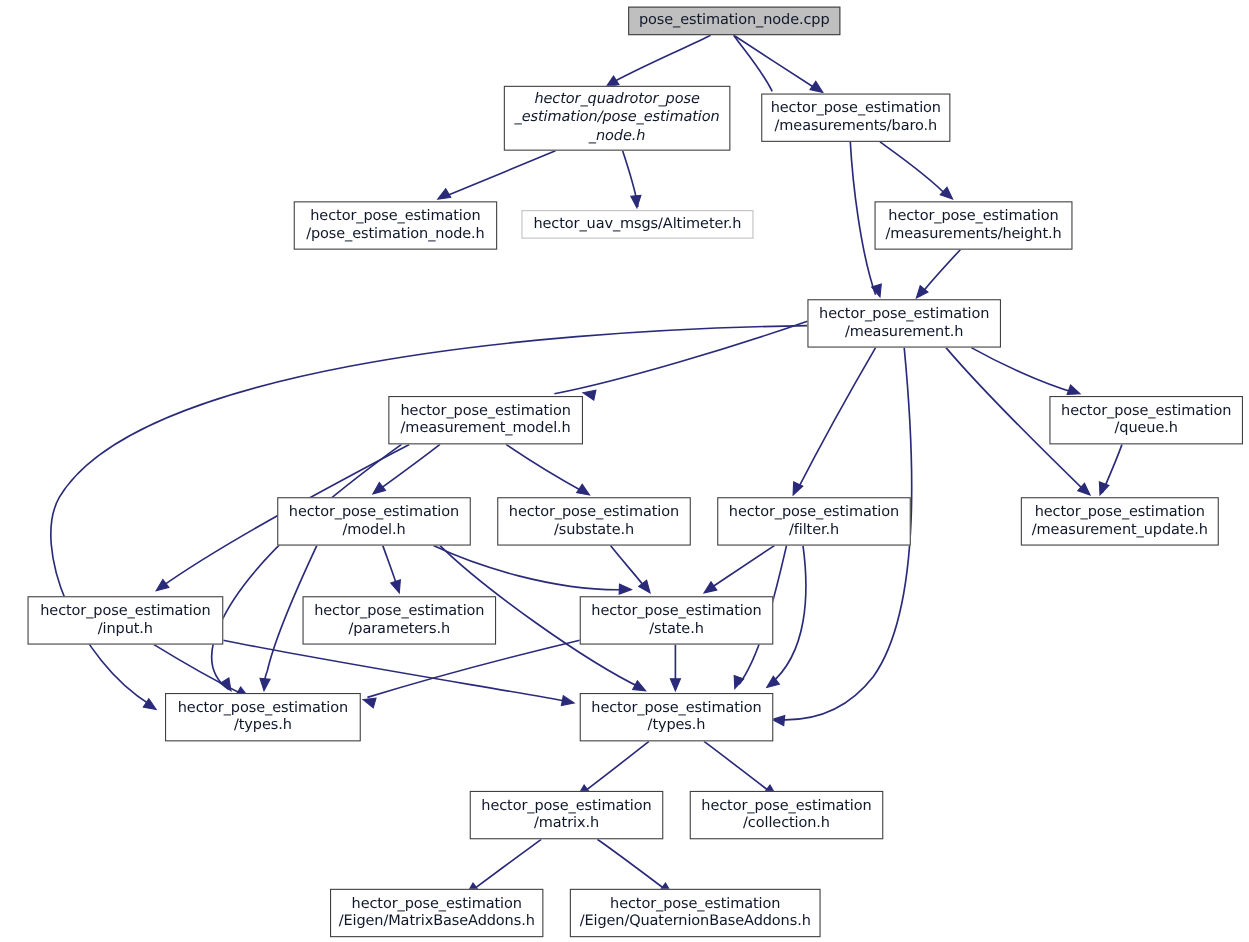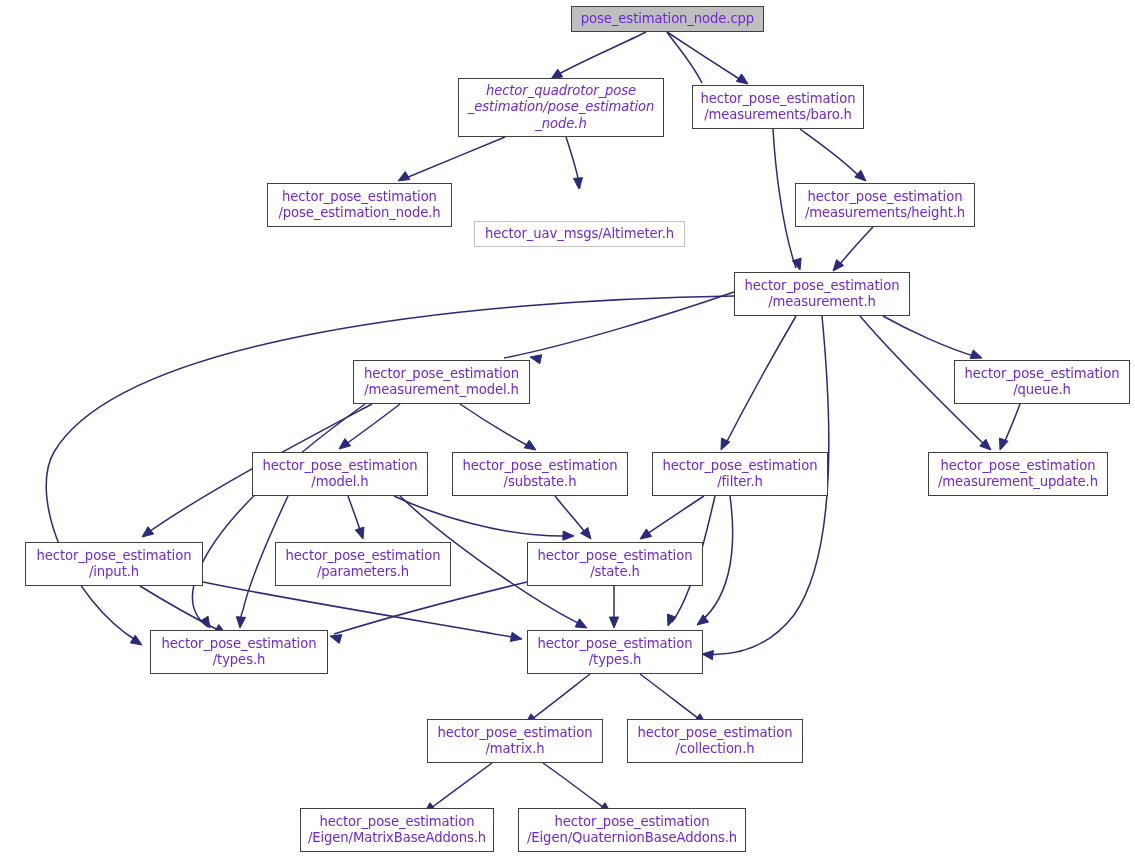--- a/index.html
+++ b/index.html
@@ -34,21 +34,21 @@
   }
   .gnode {
     position: absolute;
     box-sizing: border-box;
     display: flex;
     align-items: center;
     justify-content: center;
     text-align: center;
     background: #ffffff;
     border: 1px solid #404040;
-    color: #6d28d9;
+    color: #0f172a;
     font-size: 13.2px;
     line-height: 1.22;
     white-space: pre-line;
     letter-spacing: -0.1px;
   }
   .gnode.root {
     background: #bfbfbf;
     border: 1px solid #404040;
   }
   .gnode.external {
@@ -132,21 +132,21 @@
     </svg>
   <div id="node-layer">
       <div class="gnode root" style="left: 571px; top: 6px; width: 193px; height: 26px;">pose_estimation_node.cpp</div>
       <div class="gnode" style="left: 458px; top: 78px; width: 206px; height: 59px; font-style: italic;">hector_quadrotor_pose
 _estimation/pose_estimation
 _node.h</div>
       <div class="gnode" style="left: 692px; top: 85px; width: 172px; height: 44px;">hector_pose_estimation
 /measurements/baro.h</div>
       <div class="gnode" style="left: 267px; top: 183px; width: 185px; height: 44px;">hector_pose_estimation
 /pose_estimation_node.h</div>
-      <div class="gnode external" style="left: 474px; top: 191px; width: 211px; height: 26px; margin-top: 30px;">hector_uav_msgs/Altimeter.h</div>
+      <div class="gnode external" style="left: 474px; top: 191px; width: 211px; height: 26px;">hector_uav_msgs/Altimeter.h</div>
       <div class="gnode" style="left: 795px; top: 183px; width: 180px; height: 44px;">hector_pose_estimation
 /measurements/height.h</div>
       <div class="gnode" style="left: 734px; top: 272px; width: 176px; height: 44px;">hector_pose_estimation
 /measurement.h</div>
       <div class="gnode" style="left: 353px; top: 360px; width: 177px; height: 44px;">hector_pose_estimation
 /measurement_model.h</div>
       <div class="gnode" style="left: 954px; top: 360px; width: 176px; height: 44px;">hector_pose_estimation
 /queue.h</div>
       <div class="gnode" style="left: 252px; top: 452px; width: 176px; height: 44px;">hector_pose_estimation
 /model.h</div>

